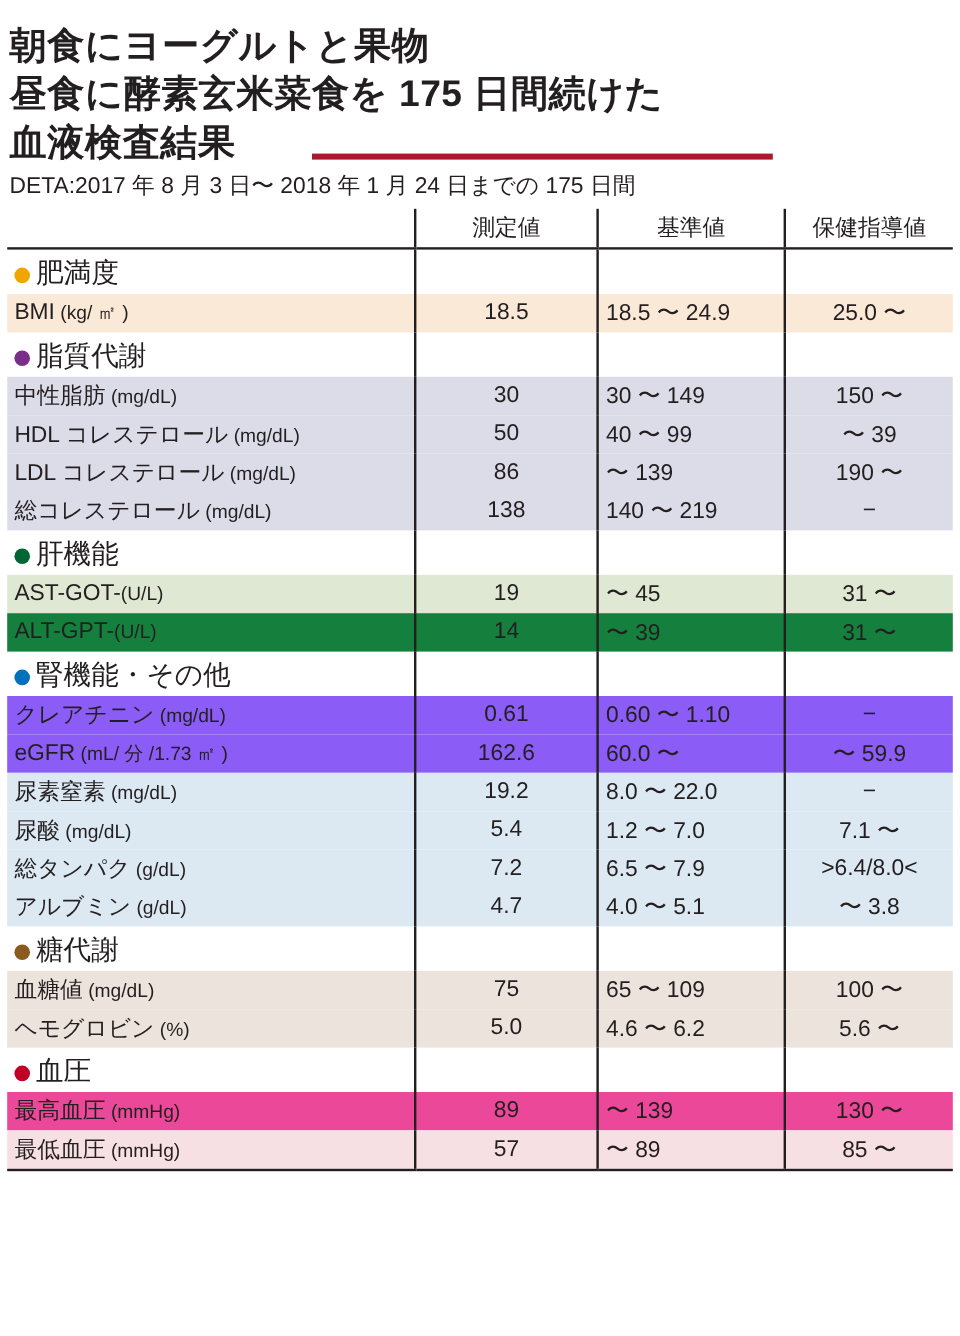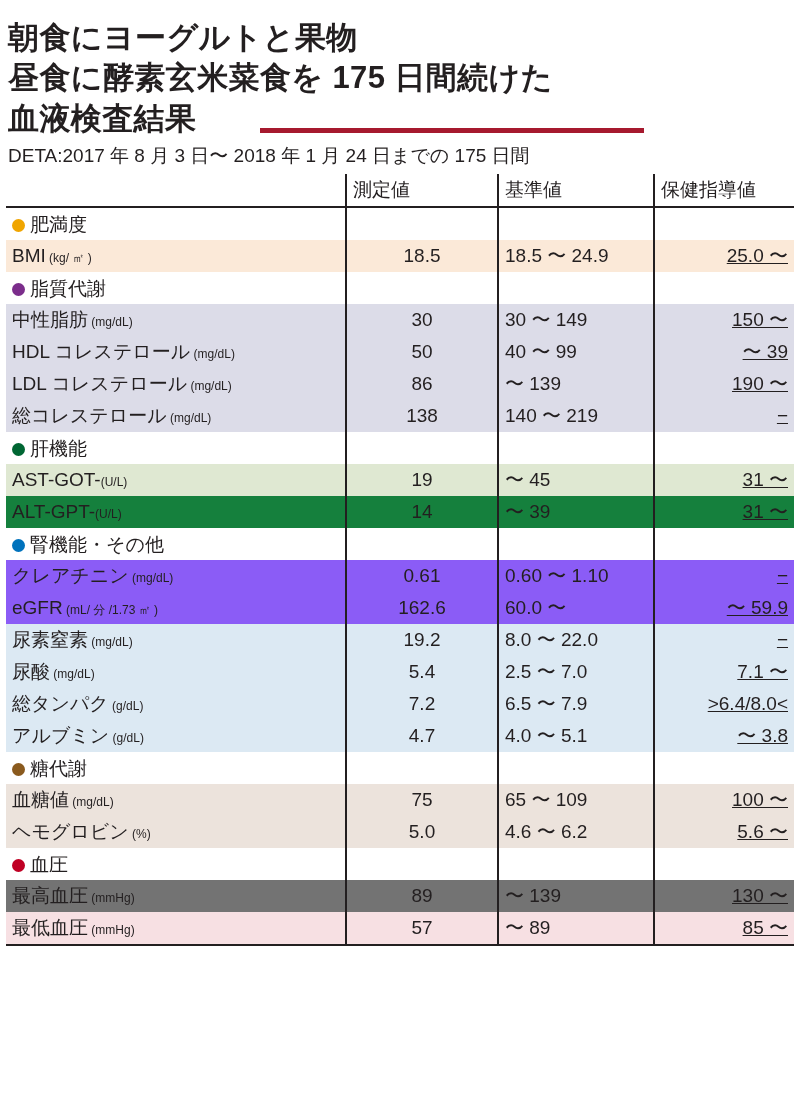--- a/index.html
+++ b/index.html
@@ -63,52 +63,52 @@
   table.blood col.c-guide { width: 140px; }
 
   table.blood td, table.blood th {
     padding: 3px 6px;
     vertical-align: middle;
     box-sizing: border-box;
     font-weight: normal;
   }
   
   .hdr td {
-    text-align: left;
+    text-align: center;
     font-size: 19px;
     padding-bottom: 6px;
     border-bottom: 2px solid #231f20;
   }
   .hdr td.c-name { border-bottom: 2px solid #231f20; }
 
   .vline-l { border-left: 2px solid #231f20; }
 
   
   tr.group td {
-    font-size: 19px;
+    font-size: 23px;
     padding-top: 4px;
     padding-bottom: 2px;
   }
   .dot {
     display: inline-block;
     width: 13px;
     height: 13px;
     border-radius: 50%;
     margin-right: 5px;
     vertical-align: -1px;
   }
   
   tr.data td {
     font-size: 19px;
   }
   td.name   { text-align: left; white-space: nowrap; }
   td.value  { text-align: center; }
   td.ref    { text-align: left; padding-left: 14px; }
-  td.guide  { text-align: right; padding-left: 14px; text-decoration: underline; }
-  .sm { font-size: 12px; }
+  td.guide  { text-align: center; padding-left: 14px; }
+  .sm { font-size: 16px; }
   .bottom-rule td {
     border-bottom: 2px solid #231f20;
   }
 </style>
 </head>
 <body>
 
 <div class="page">
 
   <div class="title-block">
@@ -216,21 +216,21 @@
         </tr>
         <tr class="data" style="background: rgb(220, 233, 243);">
           <td class="name"><span>尿素窒素</span><span class="sm"> (mg/dL)</span></td>
           <td class="value vline-l">19.2</td>
           <td class="ref vline-l">8.0 〜 22.0</td>
           <td class="guide vline-l">−</td>
         </tr>
         <tr class="data" style="background: rgb(220, 233, 243);">
           <td class="name"><span>尿酸</span><span class="sm"> (mg/dL)</span></td>
           <td class="value vline-l">5.4</td>
-          <td class="ref vline-l">2.5 〜 7.0</td>
+          <td class="ref vline-l">1.2 〜 7.0</td>
           <td class="guide vline-l">7.1 〜</td>
         </tr>
         <tr class="data" style="background: rgb(220, 233, 243);">
           <td class="name"><span>総タンパク</span><span class="sm"> (g/dL)</span></td>
           <td class="value vline-l">7.2</td>
           <td class="ref vline-l">6.5 〜 7.9</td>
           <td class="guide vline-l">&gt;6.4/8.0&lt;</td>
         </tr>
         <tr class="data" style="background: rgb(220, 233, 243);">
           <td class="name"><span>アルブミン</span><span class="sm"> (g/dL)</span></td>
@@ -255,21 +255,21 @@
           <td class="value vline-l">5.0</td>
           <td class="ref vline-l">4.6 〜 6.2</td>
           <td class="guide vline-l">5.6 〜</td>
         </tr>
         <tr class="group">
           <td><span class="dot" style="background: rgb(192, 0, 36);"></span><span>血圧</span></td>
           <td class="vline-l">&nbsp;</td>
           <td class="vline-l">&nbsp;</td>
           <td class="vline-l">&nbsp;</td>
         </tr>
-        <tr class="data" style="background: #737373;">
+        <tr class="data" style="background: #ec4899;">
           <td class="name"><span>最高血圧</span><span class="sm"> (mmHg)</span></td>
           <td class="value vline-l">89</td>
           <td class="ref vline-l">〜 139</td>
           <td class="guide vline-l">130 〜</td>
         </tr>
         <tr class="data bottom-rule" style="background: rgb(247, 224, 227);">
           <td class="name"><span>最低血圧</span><span class="sm"> (mmHg)</span></td>
           <td class="value vline-l">57</td>
           <td class="ref vline-l">〜 89</td>
           <td class="guide vline-l">85 〜</td>

